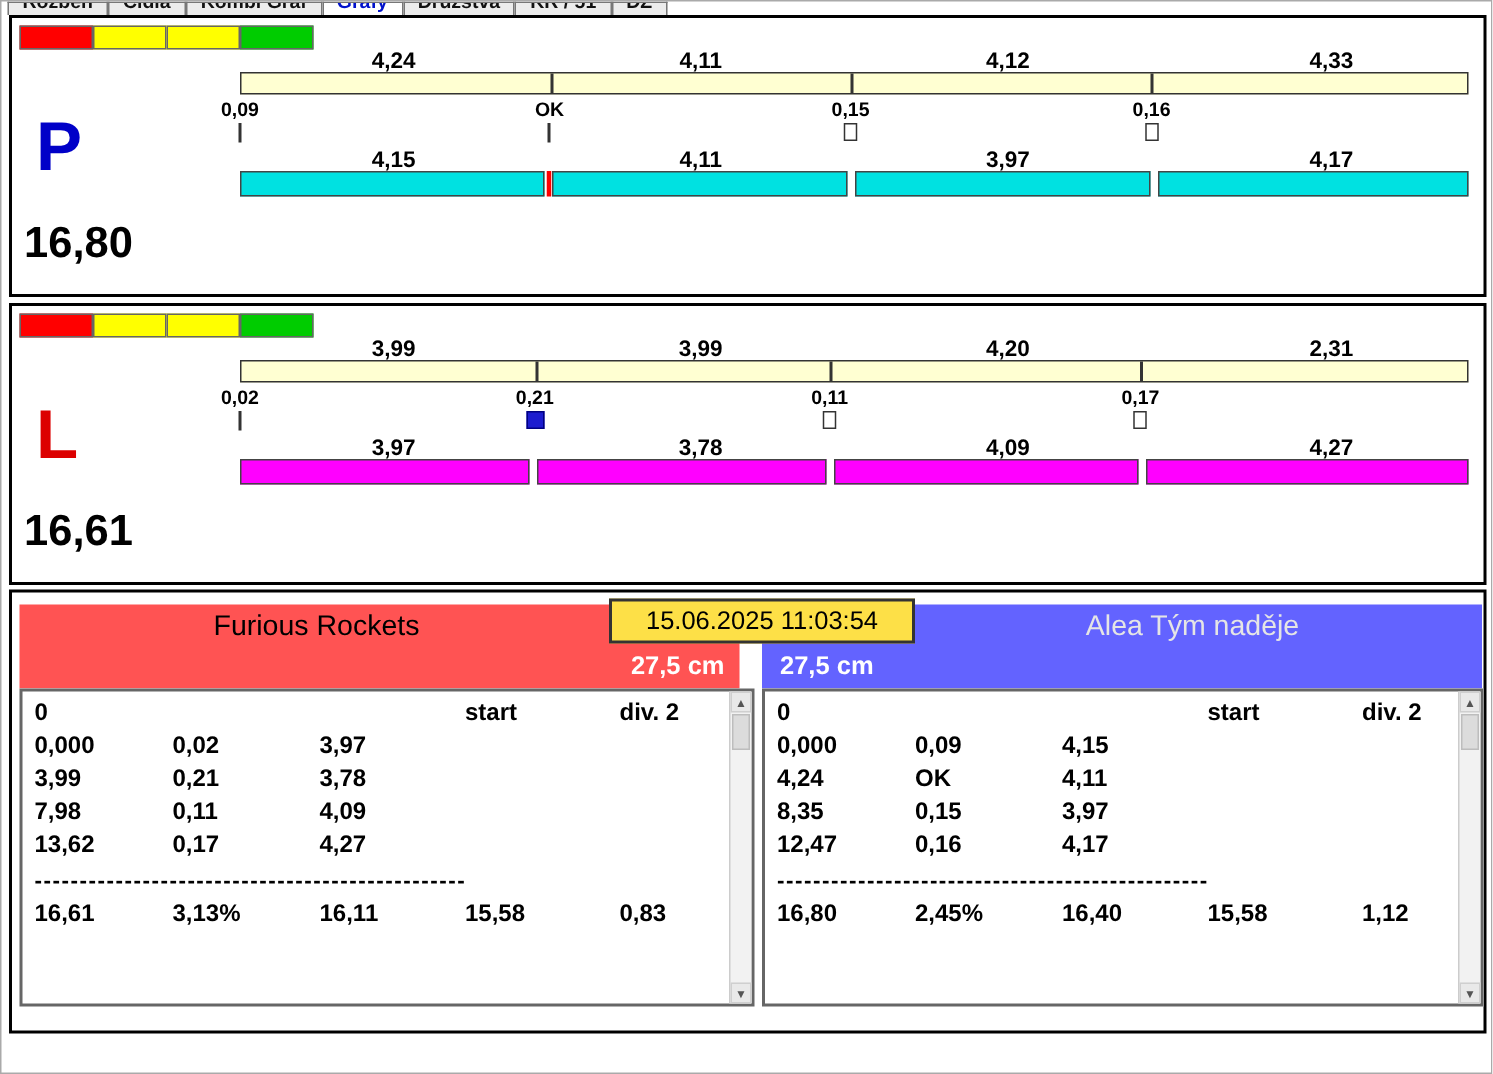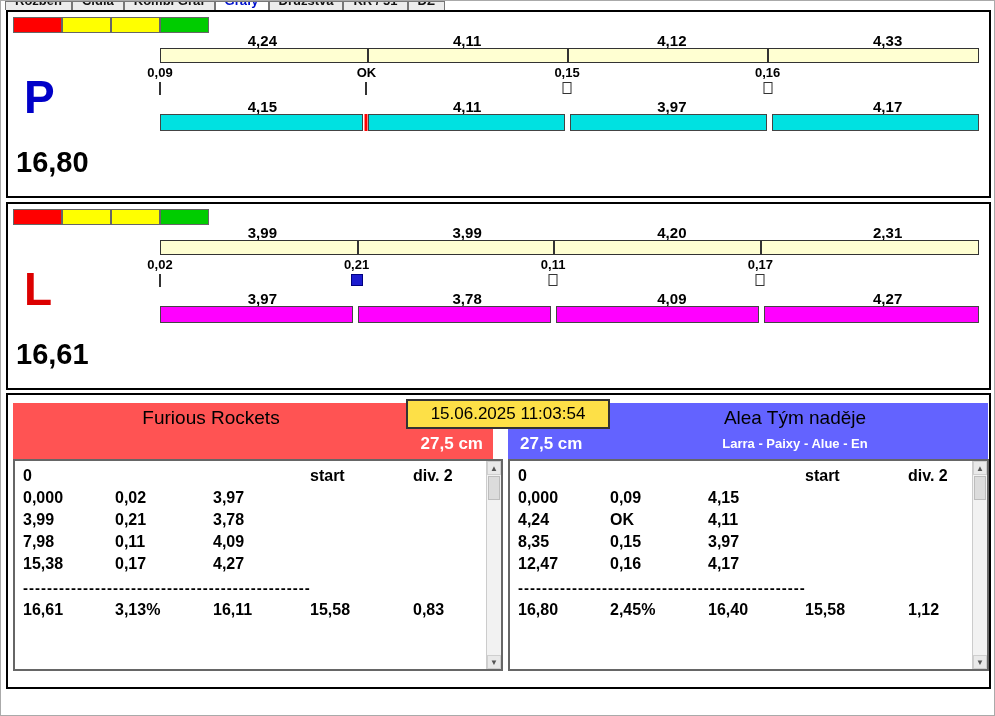--- a/index.html
+++ b/index.html
@@ -198,22 +198,21 @@
   </div>
 
   <div class="bottomframe">
 
     <div class="teamhdr lefthdr" style="background-color: rgb(255, 83, 83);">
       <div class="teamname tn-left" style="color: rgb(0, 0, 0);">Furious Rockets</div>
       <div class="jumph jh-right">27,5 cm</div>
     </div>
 
     <div class="teamhdr righthdr" style="background-color: rgb(99, 99, 255);">
-      <div class="teamname tn-right" style="color: #000000;">Alea Tým naděje</div>
-      <div class="teammembers tm-right">Larra - Paixy - Alue - En</div>
+      <div class="teamname tn-right" style="color: #e5e5e5;">Alea Tým naděje</div>
       <div class="jumph jh-left">27,5 cm</div>
     </div>
 
     <div class="timestamp">15.06.2025 11:03:54</div>
 
     <div class="ttable lefttable">
       <div class="trow" style="top:6px">
         <span class="tc c1">0</span>
         <span class="tc c4">start</span>
         <span class="tc c5">div. 2</span>
@@ -227,21 +226,21 @@
         <span class="tc c1">3,99</span>
         <span class="tc c2">0,21</span>
         <span class="tc c3">3,78</span>
       </div>
       <div class="trow" style="top:72px">
         <span class="tc c1">7,98</span>
         <span class="tc c2">0,11</span>
         <span class="tc c3">4,09</span>
       </div>
       <div class="trow" style="top:94px">
-        <span class="tc c1">15,38</span>
+        <span class="tc c1">13,62</span>
         <span class="tc c2">0,17</span>
         <span class="tc c3">4,27</span>
       </div>
       <div class="dashrow">----------------------------------------------------------------</div>
       <div class="trow" style="top:140px">
         <span class="tc c1">16,61</span>
         <span class="tc c2">3,13%</span>
         <span class="tc c3">16,11</span>
         <span class="tc c4">15,58</span>
         <span class="tc c5">0,83</span>

